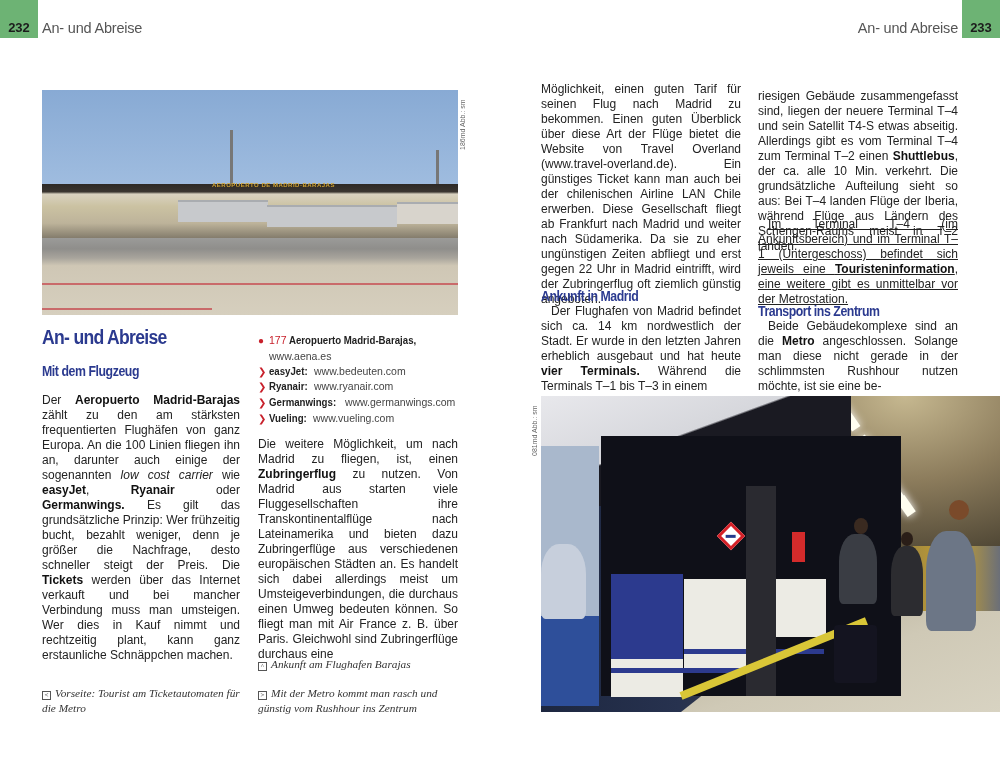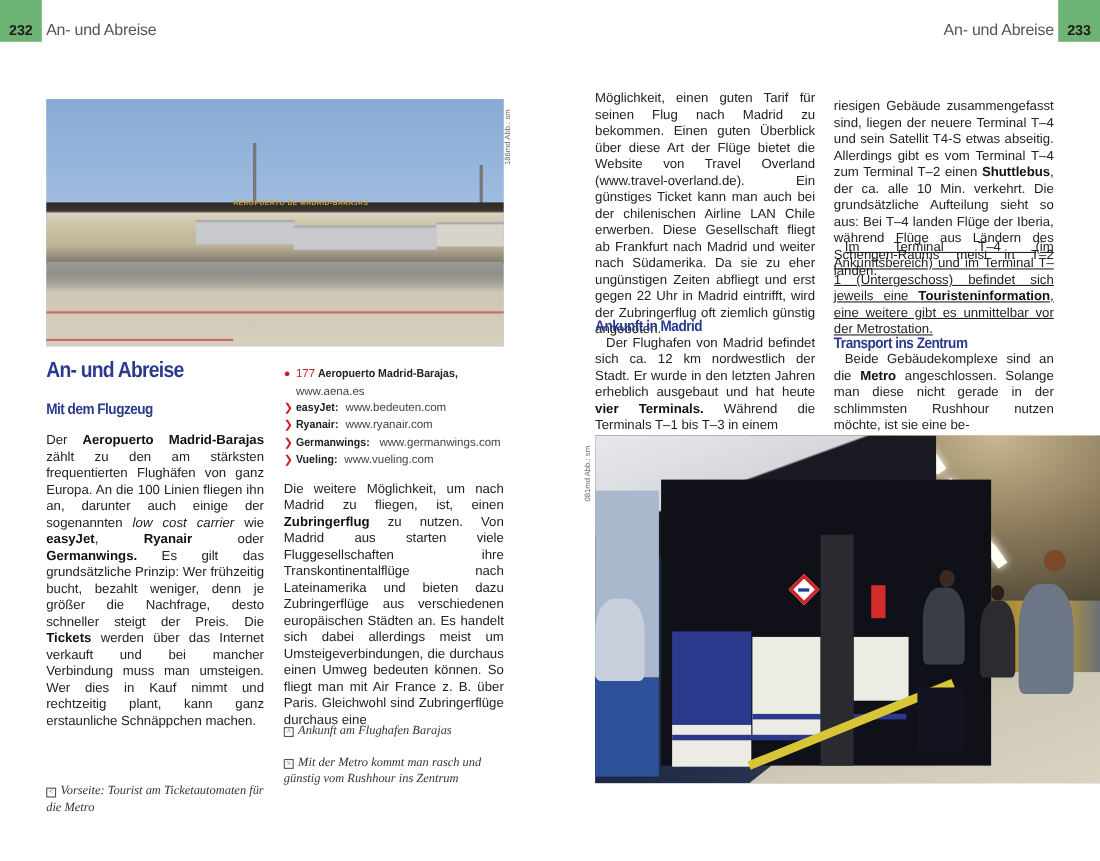--- a/index.html
+++ b/index.html
@@ -158,31 +158,31 @@
     </div>
   </div>
 
 <div class="body-col" id="col2" style="left:258px; top:437px; width:200px;">
     <div><span>Die weitere Möglichkeit, um nach Madrid zu fliegen, ist, einen </span><b>Zubringerflug</b><span> zu nutzen. Von Madrid aus starten viele Fluggesellschaften ihre Transkontinentalflüge nach Lateinamerika und bieten dazu Zubringerflüge aus verschiedenen europäischen Städten an. Es handelt sich dabei allerdings meist um Umsteigeverbindungen, die durchaus einen Umweg bedeuten können. So fliegt man mit Air France z. B. über Paris. Gleichwohl sind Zubringerflüge durchaus eine</span></div>
   </div>
 
 <div class="caption" style="left:258px; top:657px; width:210px;">
   <span class="cap-icon">^</span><span>Ankunft am Flughafen Barajas</span>
 </div>
-<div class="caption" style="left:42px; top:686px; width:205px;margin-top:26px;">
+<div class="caption" style="left:42px; top:686px; width:205px;">
   <span class="cap-icon">&lt;</span><span>Vorseite: Tourist am Ticketautomaten für die Metro</span>
 </div>
 <div class="caption" style="left:258px; top:686px; width:205px;">
   <span class="cap-icon">&gt;</span><span>Mit der Metro kommt man rasch und günstig vom Rushhour ins Zentrum</span>
 </div>
 
 <div class="body-col" style="left:541px; top:82px; width:200px;">Möglichkeit, einen guten Tarif für seinen Flug nach Madrid zu bekommen. Einen guten Überblick über diese Art der Flüge bietet die Website von Travel Overland (www.travel-overland.de). Ein günstiges Ticket kann man auch bei der chilenischen Airline LAN Chile erwerben. Diese Gesellschaft fliegt ab Frankfurt nach Madrid und weiter nach Südamerika. Da sie zu eher ungünstigen Zeiten abfliegt und erst gegen 22 Uhr in Madrid eintrifft, wird der Zubringerflug oft ziemlich günstig angeboten.</div>
 <div class="subhead" style="left:541px; top:288px;">Ankunft in Madrid</div>
 <div class="body-col" id="col3b" style="left:541px; top:304px; width:200px;">
-    <div class="indent"><span>Der Flughafen von Madrid befindet sich ca. 12 km nordwestlich der Stadt. Er wurde in den letzten Jahren erheblich ausgebaut und hat heute </span><b>vier Terminals.</b><span> Während die Terminals T–1 bis T–3 in einem</span></div>
+    <div class="indent"><span>Der Flughafen von Madrid befindet sich ca. 14 km nordwestlich der Stadt. Er wurde in den letzten Jahren erheblich ausgebaut und hat heute </span><b>vier Terminals.</b><span> Während die Terminals T–1 bis T–3 in einem</span></div>
   </div>
 
 <div class="body-col" id="col4a" style="left:758px; top:89px; width:200px;">
     <div><span>riesigen Gebäude zusammengefasst sind, liegen der neuere Terminal T–4 und sein Satellit T4-S etwas abseitig. Allerdings gibt es vom Terminal T–4 zum Terminal T–2 einen </span><b>Shuttlebus</b><span>, der ca. alle 10 Min. verkehrt. Die grundsätzliche Aufteilung sieht so aus: Bei T–4 landen Flüge der Iberia, während Flüge aus Ländern des Schengen-Raums meist in T–2 landen.</span></div>
   </div>
 <div class="body-col" id="col4b" style="left:758px; top:217px; width:200px;text-decoration:underline;">
     <div class="indent"><span>Im Terminal T–4 (im Ankunftsbereich) und im Terminal T–1 (Untergeschoss) befindet sich jeweils eine </span><b>Touristeninformation</b><span>, eine weitere gibt es unmittelbar vor der Metrostation.</span></div>
   </div>
 <div class="subhead" style="left:758px; top:303px;">Transport ins Zentrum</div>
 <div class="body-col" id="col4c" style="left:758px; top:319px; width:200px;">

